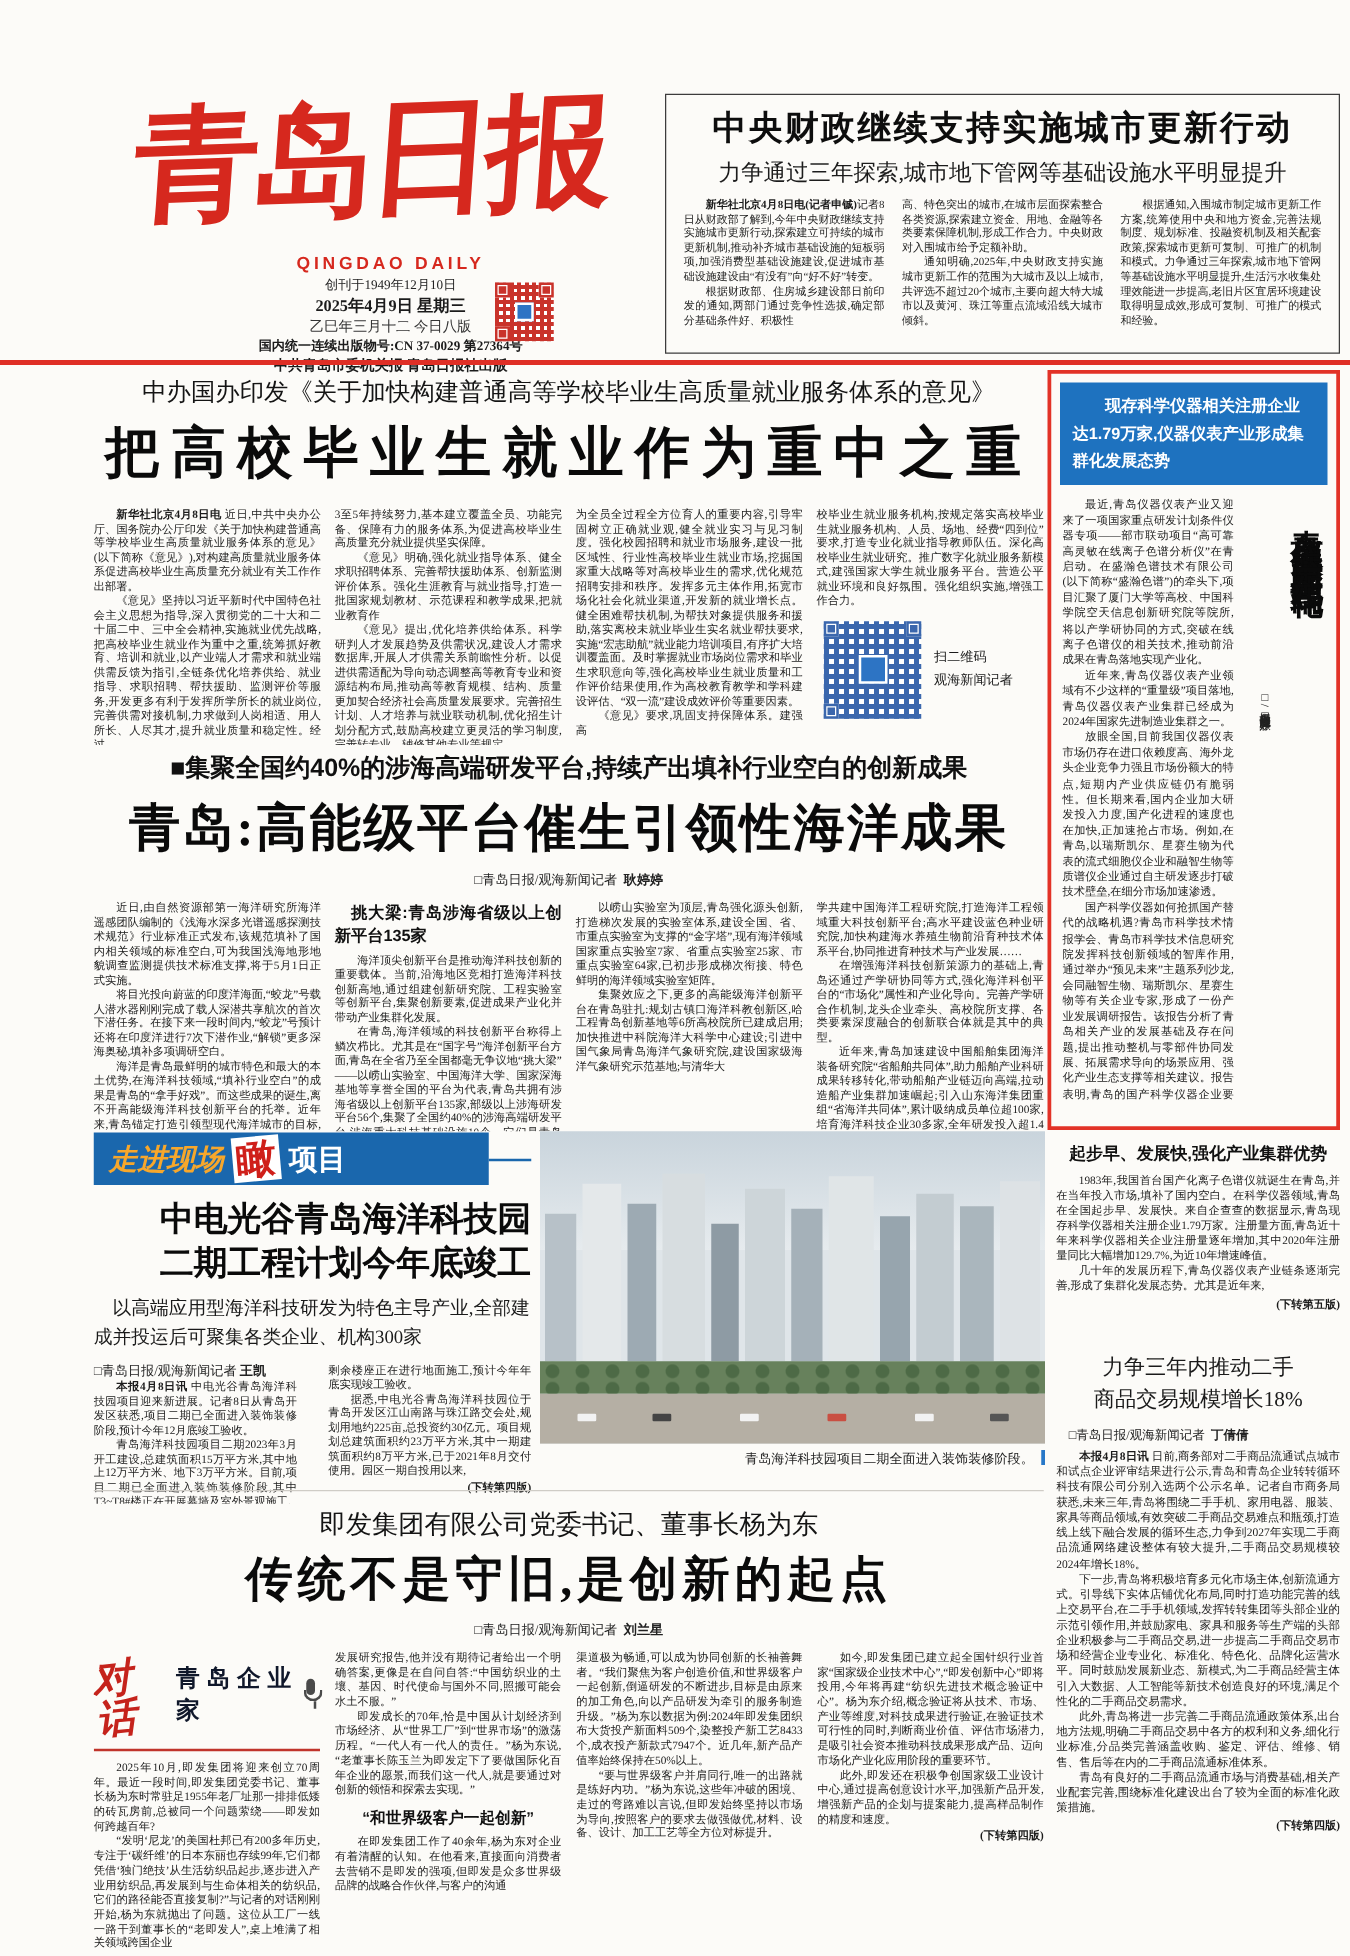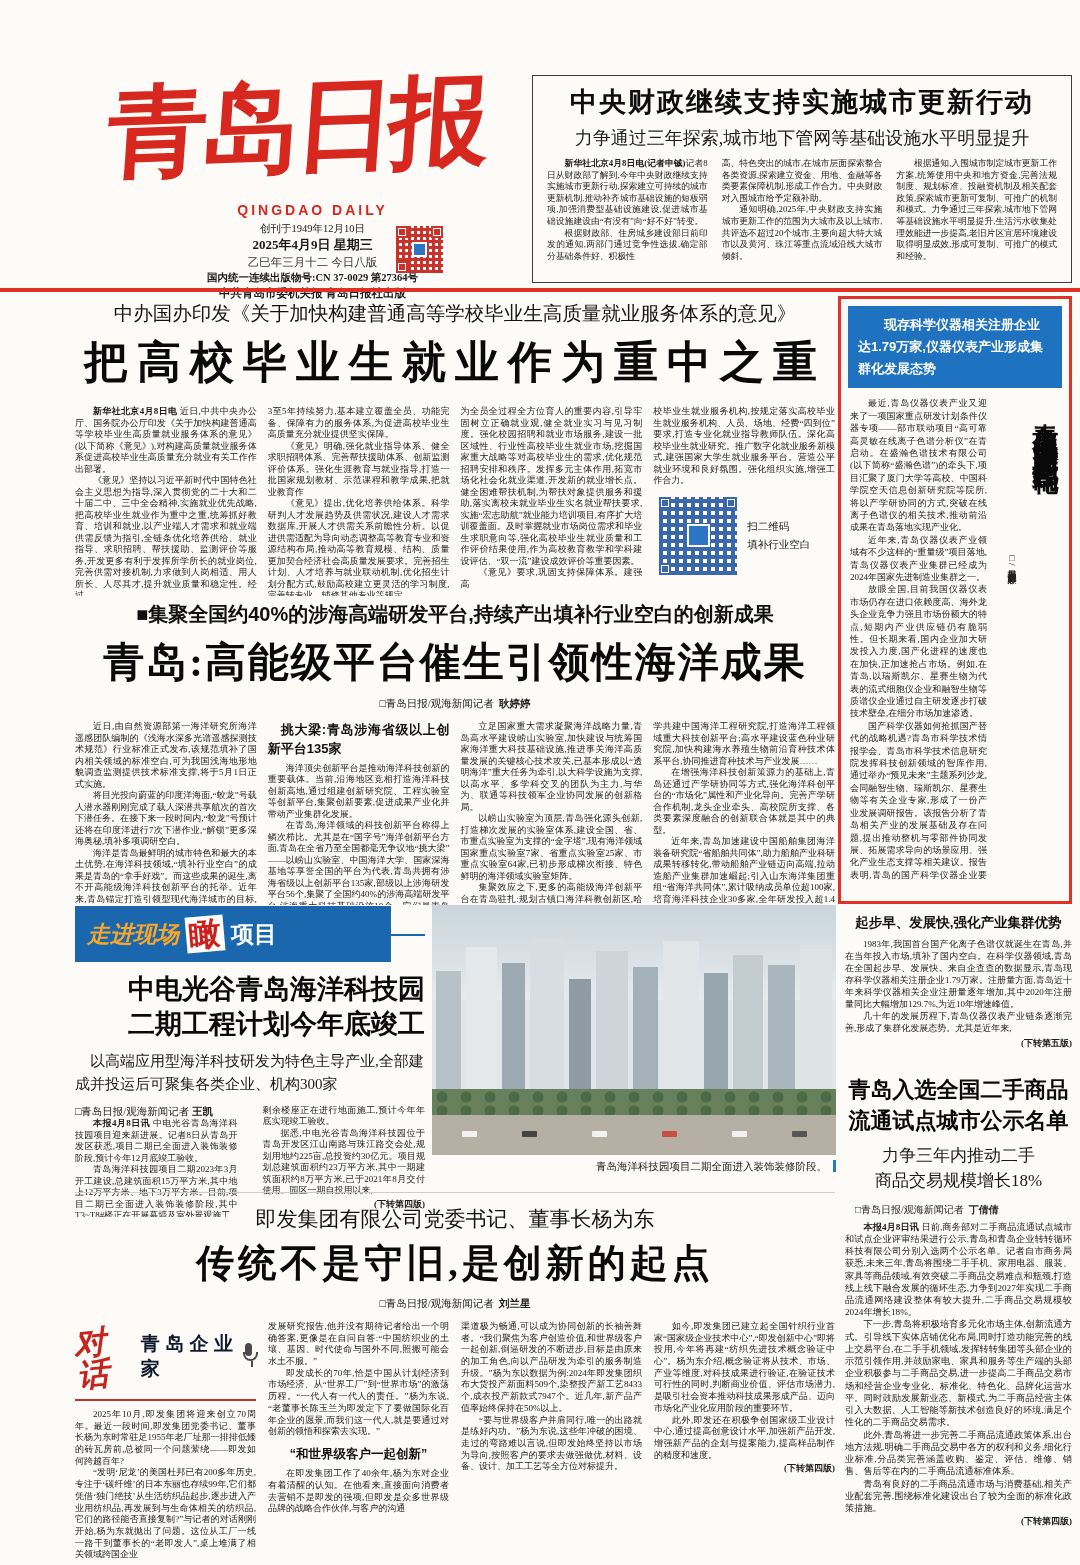--- a/index.html
+++ b/index.html
@@ -56,21 +56,21 @@
   
   #marine{left:75px;top:601px;width:760px;}
   .mar-kicker{font-size:20px;font-weight:800;text-align:center;color:#101010;font-family:"Liberation Sans",sans-serif;}
   .mar-headline{font-size:41px;font-weight:900;text-align:center;letter-spacing:2px;margin-top:7px;color:#0a0a0a;}
   .mar-byline{text-align:center;margin-top:7px;}
   .mar-body{display:flex;gap:11px;margin-top:10px;height:184px;overflow:hidden;}
   .mar-body>div{flex:1;font-size:9px;line-height:1.28;text-align:justify;}
   .mar-subhead{font-family:"Liberation Sans",sans-serif;font-weight:800;font-size:13px;line-height:1.45;text-indent:1em;margin-bottom:4px;color:#111;}
   
   #project{left:75px;top:906px;width:350px;}
-  .proj-badge{position:relative;display:flex;align-items:center;background:#1a67ad;width:316px;height:56px;padding:0 12px;box-sizing:border-box;}
+  .proj-badge{position:relative;display:flex;align-items:center;background:#1a67ad;width:316px;height:42px;padding:0 12px;box-sizing:border-box;}
   .proj-badge::after{content:"";position:absolute;left:100%;top:50%;width:34px;height:2px;background:#1a67ad;}
   .pb1{color:#f7a72b;font-weight:800;font-size:23px;font-style:italic;font-family:"Liberation Sans",sans-serif;}
   .pb2{background:#fff;color:#cf1f1a;font-size:32px;font-weight:900;line-height:36px;padding:0 3px;margin:0 7px;transform:rotate(-5deg);}
   .pb3{color:#fff;font-size:23px;font-weight:800;font-family:"Liberation Sans",sans-serif;}
   .proj-headline{font-size:27px;font-weight:900;text-align:right;line-height:1.3;margin-top:10px;color:#0a0a0a;}
   .proj-subhead{font-size:15px;line-height:1.55;margin-top:8px;color:#1a1a1a;text-indent:1em;}
   .proj-body{display:flex;gap:25px;margin-top:8px;height:112px;overflow:hidden;}
   .proj-body>div{flex:1;font-size:9px;line-height:1.28;text-align:justify;}
   
   #photo-block{left:432px;top:905px;width:404px;}
@@ -188,21 +188,21 @@
           </div>
         <div class="qr-row">
           <div class="qr qr-blue">
             <i class="f f1"></i>
               <i class="f f2"></i>
               <i class="f f3"></i>
               <span class="qr-center"></span>
           </div>
           <div class="qr-cap">
             <div>扫二维码</div>
-            <div>填补行业空白</div>
+            <div>观海新闻记者</div>
           </div>
         </div>
       </div>
     </div>
   </div>
 
   <div class="abs" id="marine">
     <div class="mar-kicker">■集聚全国约40%的涉海高端研发平台,持续产出填补行业空白的创新成果</div>
     <div class="mar-headline">青岛:高能级平台催生引领性海洋成果</div>
     <div class="mar-byline byline">
@@ -215,21 +215,20 @@
           <p>海洋是青岛最鲜明的城市特色和最大的本土优势,在海洋科技领域,“填补行业空白”的成果是青岛的“拿手好戏”。而这些成果的诞生,离不开高能级海洋科技创新平台的托举。近年来,青岛锚定打造引领型现代海洋城市的目标,加快布局高能级创新平台建设,以平台汇人才、产成果、促转化,一个具有全球影响力的海洋科技创新高地正加速隆起。</p>
         </div>
       <div>
         <div class="mar-subhead">挑大梁:青岛涉海省级以上创新平台135家</div>
         <div class="cols">
             <p>海洋顶尖创新平台是推动海洋科技创新的重要载体。当前,沿海地区竞相打造海洋科技创新高地,通过组建创新研究院、工程实验室等创新平台,集聚创新要素,促进成果产业化并带动产业集群化发展。</p>
             <p>在青岛,海洋领域的科技创新平台称得上鳞次栉比。尤其是在“国字号”海洋创新平台方面,青岛在全省乃至全国都毫无争议地“挑大梁”——以崂山实验室、中国海洋大学、国家深海基地等享誉全国的平台为代表,青岛共拥有涉海省级以上创新平台135家,部级以上涉海研发平台56个,集聚了全国约40%的涉海高端研发平台,涉海重大科技基础设施10个。它们是青岛作为海洋城市繁荣强大的标志,更是未来海洋发展创造力和生命力的关键基石。</p>
           </div>
       </div>
       <div class="cols">
-          <p>立足国家重大需求凝聚海洋战略力量,青岛高水平建设崂山实验室,加快建设与统筹国家海洋重大科技基础设施,推进事关海洋高质量发展的关键核心技术攻关,已基本形成以“透明海洋”重大任务为牵引,以大科学设施为支撑,以高水平、多学科交叉的团队为主力,与华为、联通等科技领军企业协同发展的创新格局。</p>
           <p>以崂山实验室为顶层,青岛强化源头创新,打造梯次发展的实验室体系,建设全国、省、市重点实验室为支撑的“金字塔”,现有海洋领域国家重点实验室7家、省重点实验室25家、市重点实验室64家,已初步形成梯次衔接、特色鲜明的海洋领域实验室矩阵。</p>
           <p>集聚效应之下,更多的高能级海洋创新平台在青岛驻扎:规划古镇口海洋科教创新区,哈工程青岛创新基地等6所高校院所已建成启用;加快推进中科院海洋大科学中心建设;引进中国气象局青岛海洋气象研究院,建设国家级海洋气象研究示范基地;与清华大</p>
         </div>
       <div>
         <div class="cols">
             <p class="cont">学共建中国海洋工程研究院,打造海洋工程领域重大科技创新平台;高水平建设蓝色种业研究院,加快构建海水养殖生物前沿育种技术体系平台,协同推进育种技术与产业发展……</p>
             <p>在增强海洋科技创新策源力的基础上,青岛还通过产学研协同等方式,强化海洋科创平台的“市场化”属性和产业化导向。完善产学研合作机制,龙头企业牵头、高校院所支撑、各类要素深度融合的创新联合体就是其中的典型。</p>
             <p>近年来,青岛加速建设中国船舶集团海洋装备研究院“省船舶共同体”,助力船舶产业科研成果转移转化,带动船舶产业链迈向高端,拉动造船产业集群加速崛起;引入山东海洋集团重组“省海洋共同体”,累计吸纳成员单位超100家,培育海洋科技企业30多家,全年研发投入超1.4亿元,突破产业共性、前沿技术30多项;推动市海洋监测装备共同体加快建设,培育多家涉海企业,实现社会融资超亿元……这些“共同体”建设</p>
           </div>
 
@@ -318,24 +317,20 @@
   <div class="abs" id="inst2">
     <div class="inst2-subhead">起步早、发展快,强化产业集群优势</div>
     <div class="inst2-body cols">
         <p>1983年,我国首台国产化离子色谱仪就诞生在青岛,并在当年投入市场,填补了国内空白。在科学仪器领域,青岛在全国起步早、发展快。来自企查查的数据显示,青岛现存科学仪器相关注册企业1.79万家。注册量方面,青岛近十年来科学仪器相关企业注册量逐年增加,其中2020年注册量同比大幅增加129.7%,为近10年增速峰值。</p>
         <p>几十年的发展历程下,青岛仪器仪表产业链条逐渐完善,形成了集群化发展态势。尤其是近年来,</p>
       </div>
     <div class="jump">(下转第五版)</div>
   </div>
 
   <div class="abs" id="secondhand">
-    <div class="sh-headline">
-      <div>青岛入选全国二手商品</div>
-      <div>流通试点城市公示名单</div>
-    </div>
     <div class="sh-subhead">
       <div>力争三年内推动二手</div>
       <div>商品交易规模增长18%</div>
     </div>
     <div class="sh-byline byline">
       <span>□青岛日报/观海新闻记者</span>&nbsp;&nbsp;<b>丁倩倩</b>
     </div>
     <div class="sh-body">
       <p class="lead-p"><b class="dl">本报4月8日讯  </b><span>日前,商务部对二手商品流通试点城市和试点企业评审结果进行公示,青岛和青岛企业转转循环科技有限公司分别入选两个公示名单。记者自市商务局获悉,未来三年,青岛将围绕二手手机、家用电器、服装、家具等商品领域,有效突破二手商品交易难点和瓶颈,打造线上线下融合发展的循环生态,力争到2027年实现二手商品流通网络建设整体有较大提升,二手商品交易规模较2024年增长18%。</span></p>
       <div class="cols">

